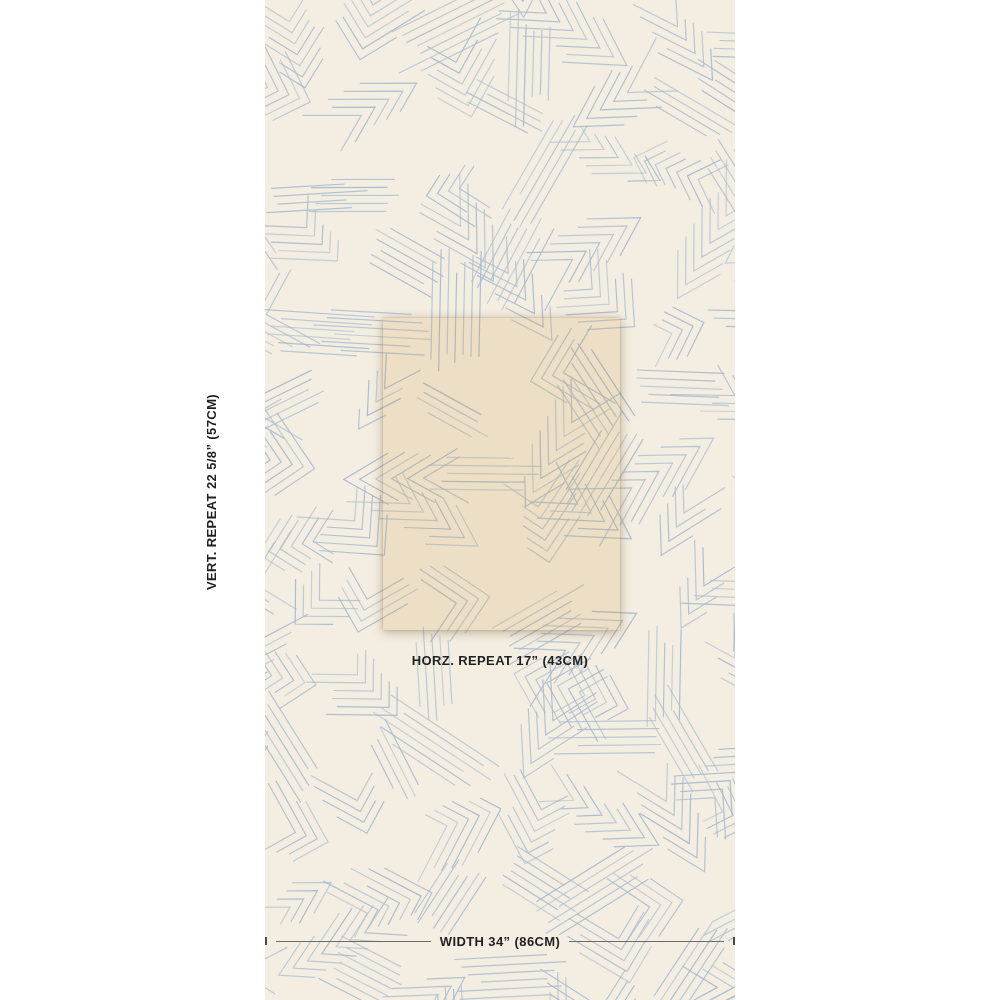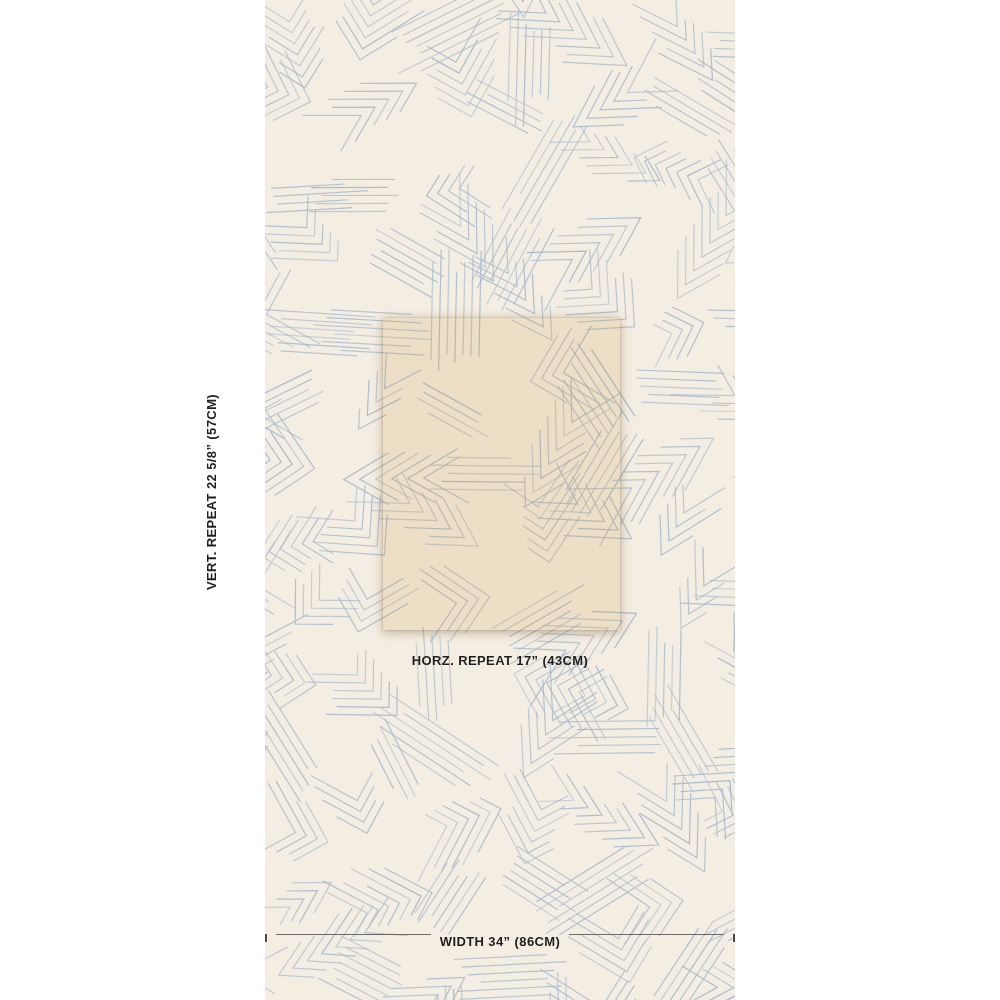--- a/index.html
+++ b/index.html
@@ -38,21 +38,21 @@
   }
 
   .horz-label {
     position: absolute; left: 0; right: 0; top: 653px;
     text-align: center;
   }
 
   .width-measure {
     position: absolute; left: 0; right: 0; top: 934px;
     height: 14px;
-    display: flex; 
+    display: flex; align-items: center;
     gap: 9px;
   }
   .mline { flex: 1 1 auto; height: 1px; background: var(--mline-color, #6b6b6b); }
   .tick  { flex: 0 0 auto; width: 2px; height: 8px; background: var(--tick-color, #4a4a4a); }
 </style>
 </head>
 <body>
 
 <div class="stage">
 

